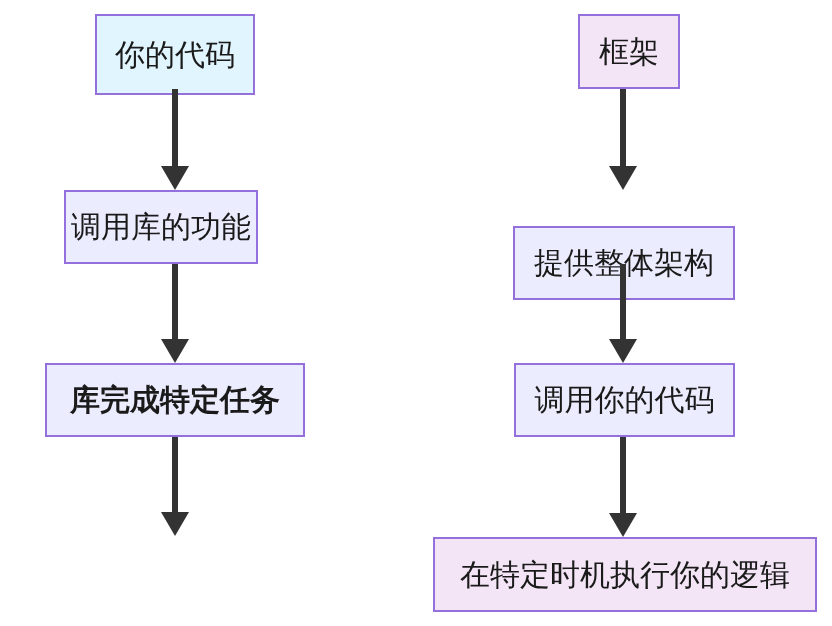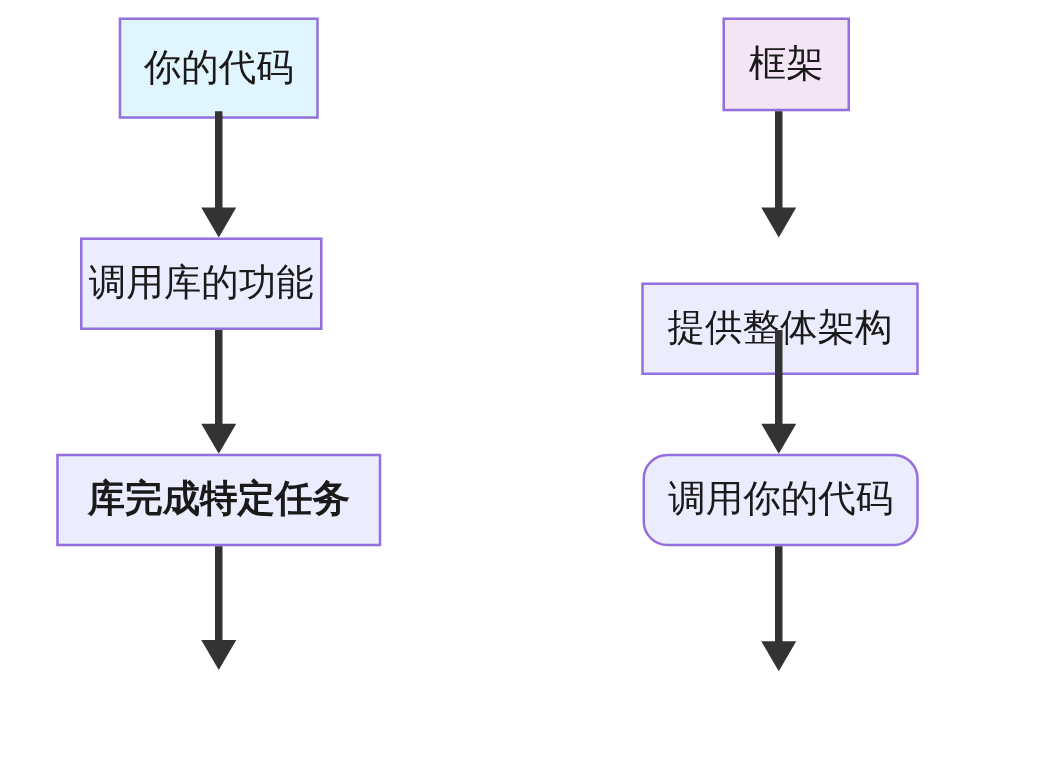--- a/index.html
+++ b/index.html
@@ -104,21 +104,22 @@
     <div class="arrow-head"></div>
   </div>
 
   <div class="node n-r2" style="background: rgb(236, 236, 255);">提供整体架构</div>
 
   <div class="arrow a-r2">
     <div class="arrow-line"></div>
     <div class="arrow-head"></div>
   </div>
 
-  <div class="node n-r3" style="background: rgb(236, 236, 255); border-radius: 20px;">调用你的代码</div>
+  <div class="node n-r3" style="background: rgb(236, 236, 255);">调用你的代码</div>
 
   <div class="arrow a-r3">
     <div class="arrow-line"></div>
     <div class="arrow-head"></div>
   </div>
 
+  <div class="node n-r4" style="background: rgb(243, 229, 245);">在特定时机执行你的逻辑</div>
 
 </div>
 
 </body></html>

